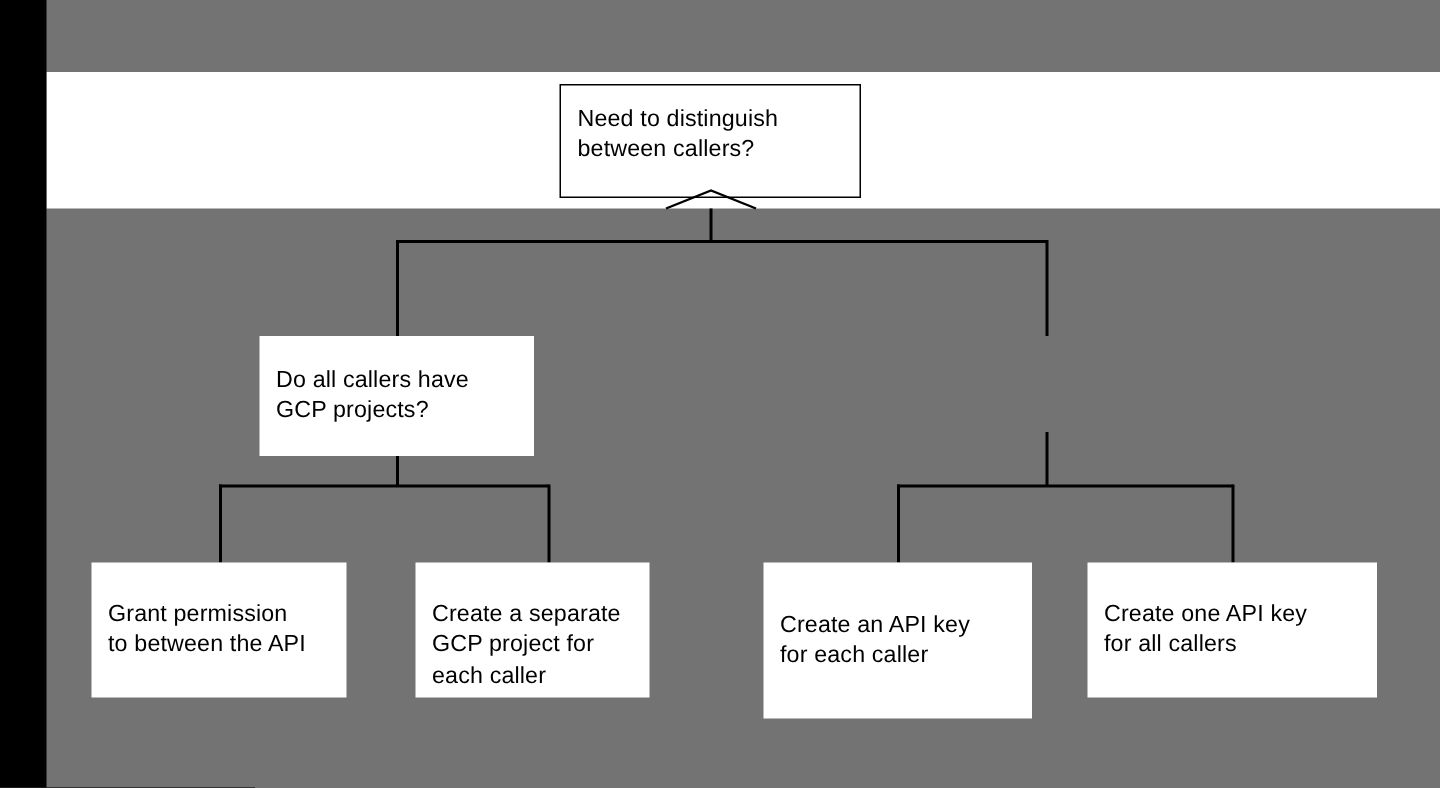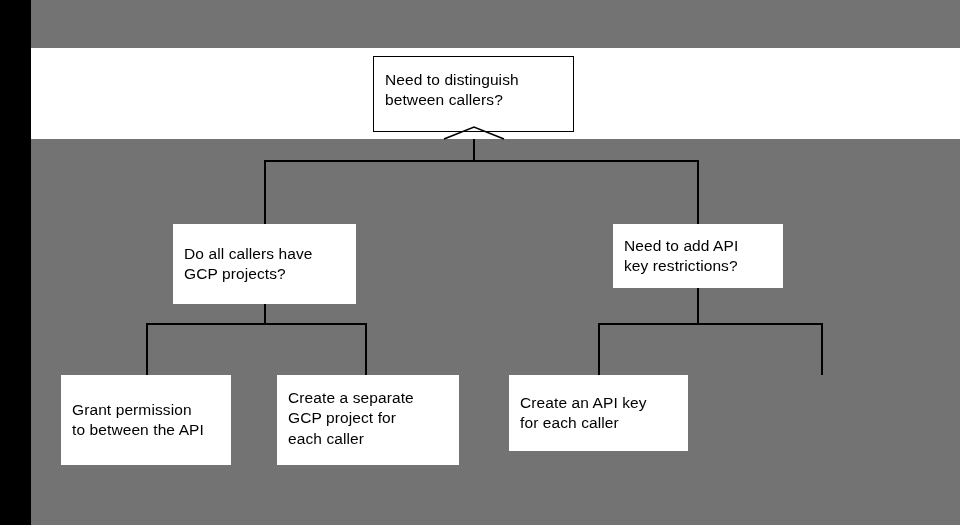--- a/index.html
+++ b/index.html
@@ -64,27 +64,27 @@
     width: 170px; height: 64px;
   }
 
   
   #node-grant-permission {
     left: 30px;  top: 375px;
     width: 170px; height: 90px;
   }
   #node-separate-project {
     left: 246px; top: 375px;
-    width: 182px; height: 90px;
+    width: 156px; height: 90px;
     align-items: flex-start;
-    padding-top: 13px;
+    padding-top: 25px;
   }
   #node-key-each-caller {
     left: 478px; top: 375px;
-    width: 179px; height: 76px;
+    width: 179px; height: 104px;
   }
   #node-key-all-callers {
     left: 694px; top: 375px;
     width: 193px; height: 90px;
   }
 
   
   #arrow-root-down {
     position: absolute;
     left: 412px;
@@ -126,27 +126,27 @@
 
   <div id="arrow-root-down">
     <svg width="62" height="14" viewBox="0 0 62 14" xmlns="http://www.w3.org/2000/svg">
       <polyline points="1,13 31,1 61,13" fill="none" stroke="#000000" stroke-width="1.6"></polyline>
     </svg>
   </div>
 
   <div id="node-gcp-projects" class="node">Do all callers have
 GCP projects?</div>
 
-  <div id="node-key-restrictions" class="node">Need to add API
-key restrictions?</div>
 
   <div id="node-grant-permission" class="node">Grant permission
 to between the API</div>
 
   <div id="node-separate-project" class="node">Create a separate
 GCP project for
 each caller</div>
 
   <div id="node-key-each-caller" class="node">Create an API key
 for each caller</div>
 
+  <div id="node-key-all-callers" class="node">Create one API key
+for all callers</div>
 
 </div>
 
 </body></html>

